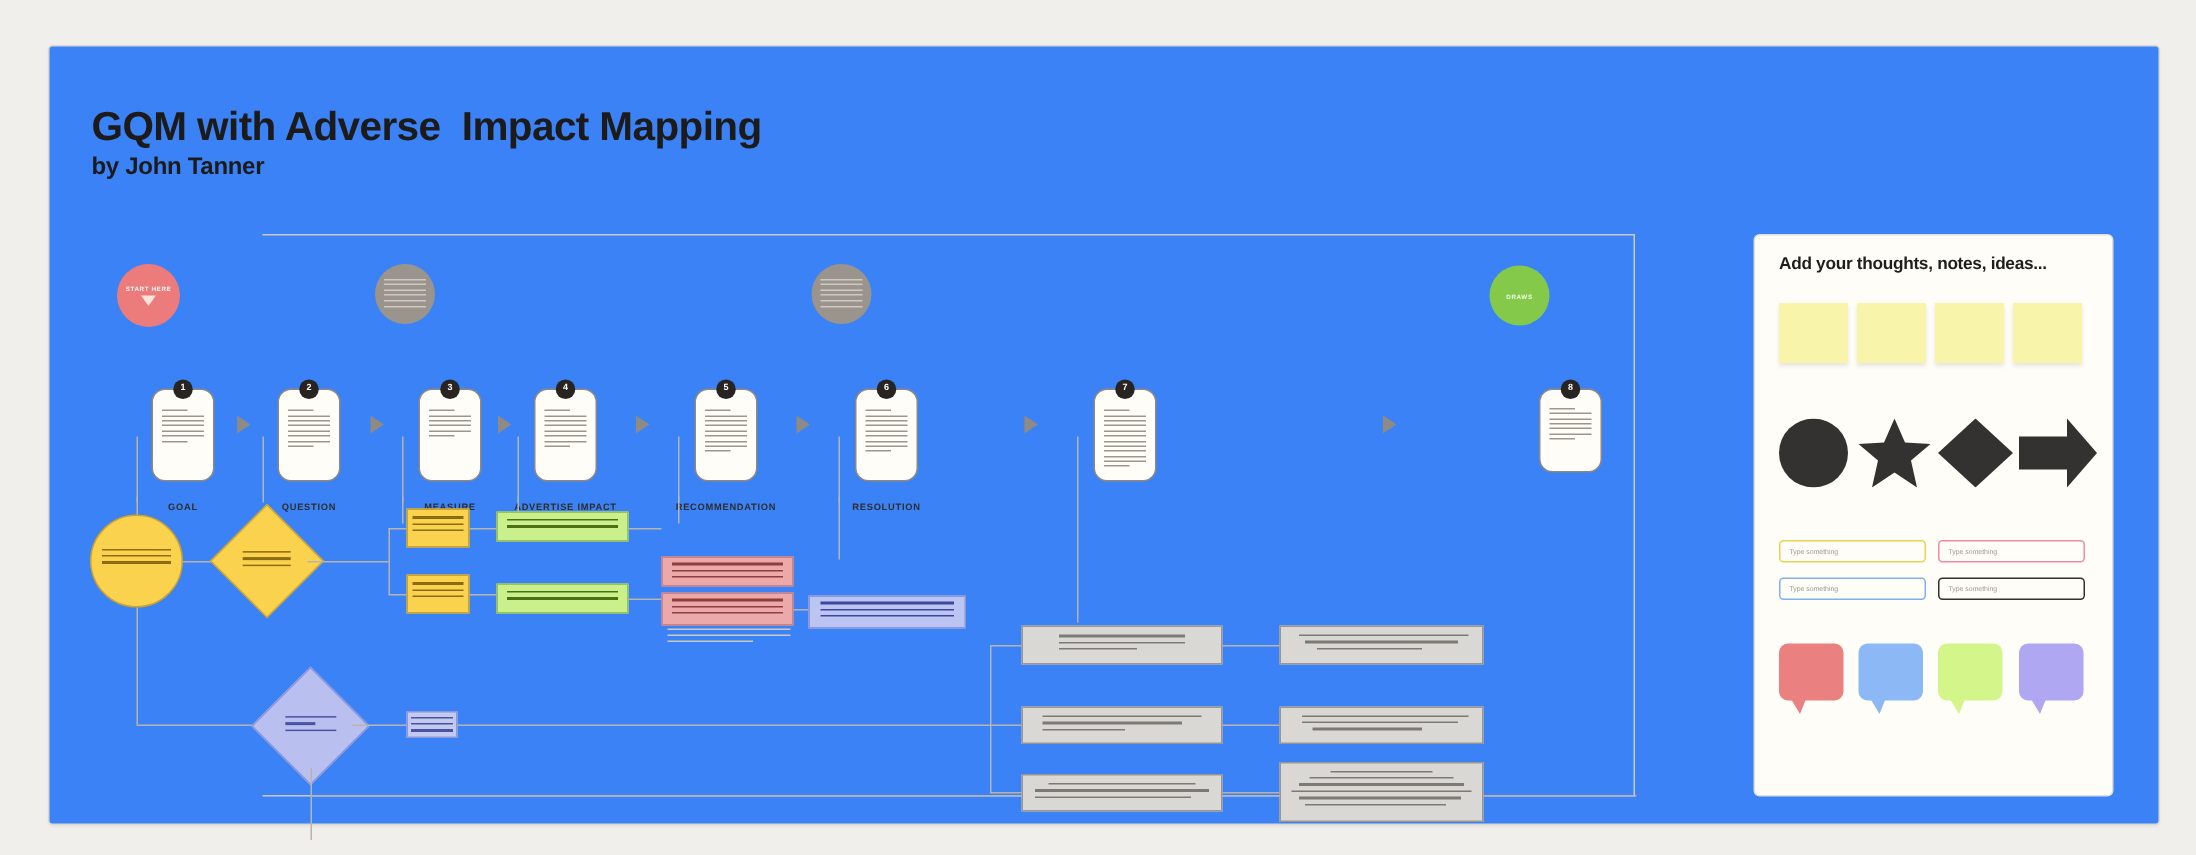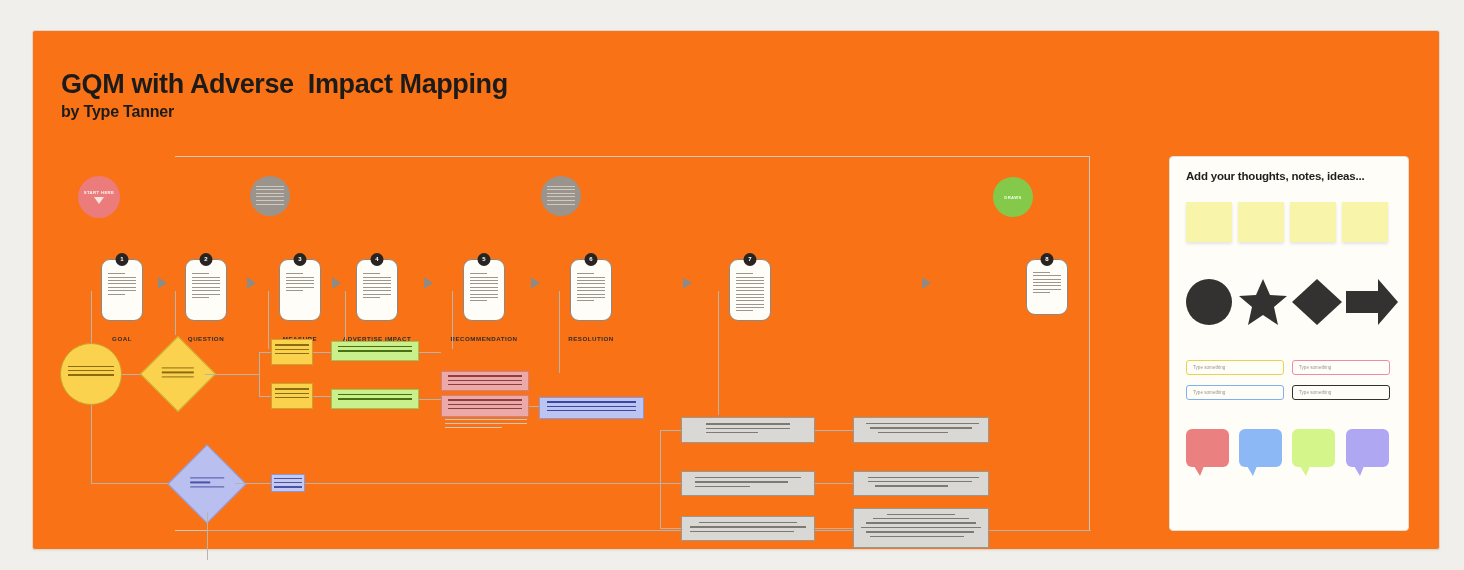--- a/index.html
+++ b/index.html
@@ -7,21 +7,21 @@
     width: 1464px; height: 570px;
     background: #f1efec;
     font-family: "Liberation Sans", sans-serif;
     overflow: hidden;
   }
 
   #board {
     position: absolute;
     left: 32px; top: 30px;
     width: 1408px; height: 520px;
-    background: #f97316;
+    background: #3b82f6;
     border: 1px solid #dcd8cf;
     border-radius: 3px;
     box-shadow: 0 1px 2px rgba(0,0,0,.05);
   }
 
   
   #title {
     position: absolute; left: 28px; top: 38px;
     font-size: 27px; font-weight: bold; color: #1c1b1a;
     letter-spacing: -0.4px; white-space: pre;
@@ -172,21 +172,21 @@
     border-right: 4px solid transparent;
     border-top: 10px solid var(--bc);
   }
 </style>
 </head>
 <body>
 
 <div id="board">
 
   <div id="title">GQM with Adverse  Impact Mapping</div>
-  <div id="subtitle">by Type Tanner</div>
+  <div id="subtitle">by John Tanner</div>
 
   <div class="frame-line" style="left:142px; top:125px; width:915px; height:375px;
               border-width:1px 1px 1px 0; border-left:none;"></div>
 
   <div class="circ start-circle" style="left:45px; top:145px; width:42px; height:42px;">
     <span>START HERE</span>
     <span class="tri"></span>
   </div>
 
   <div class="circ end-circle" style="left:960px; top:146px; width:40px; height:40px;">

